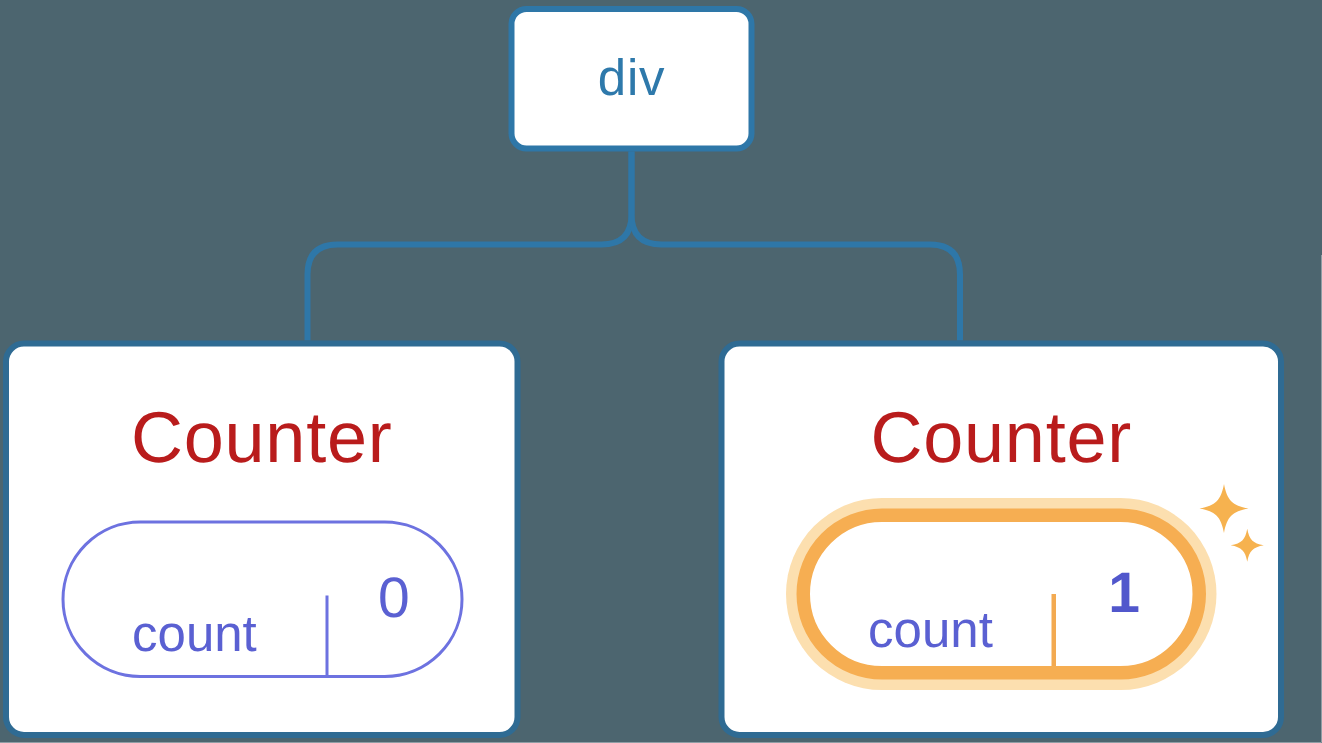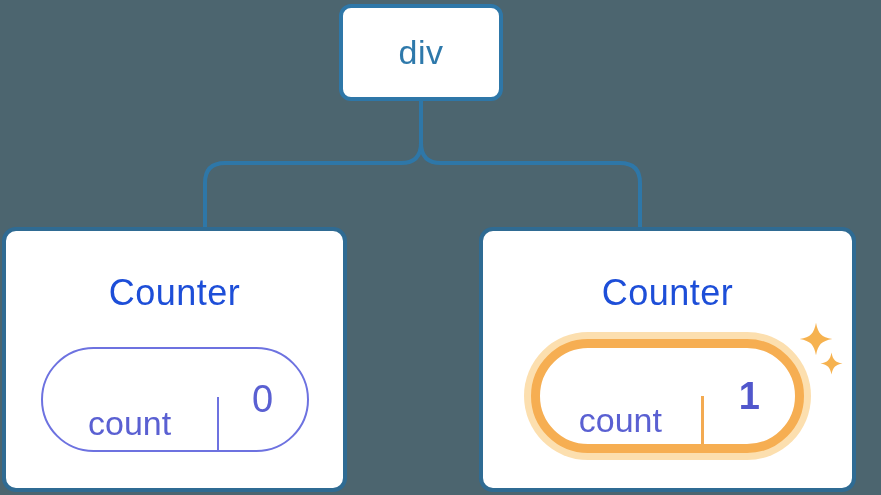--- a/index.html
+++ b/index.html
@@ -36,21 +36,21 @@
     background:#ffffff;
     border:4px solid #2f6b93;
     border-radius:14px;
     box-sizing:border-box;
     display:flex;flex-direction:column;align-items:center;
     padding-top:40px;
   }
   .card-left{left:2px;width:345px;}
   .card-right{left:479px;width:377px;}
   .card-title{
-    font-size:36px;line-height:44px;color:#1d4ed8;
+    font-size:48px;line-height:44px;color:#b91c1c;
     letter-spacing:.5px;
   }
 
   
   .pill{
     margin-top:32px;
     width:268px;height:105px;
     border:2px solid #6d72e0;
     border-radius:60px;
     box-sizing:border-box;

